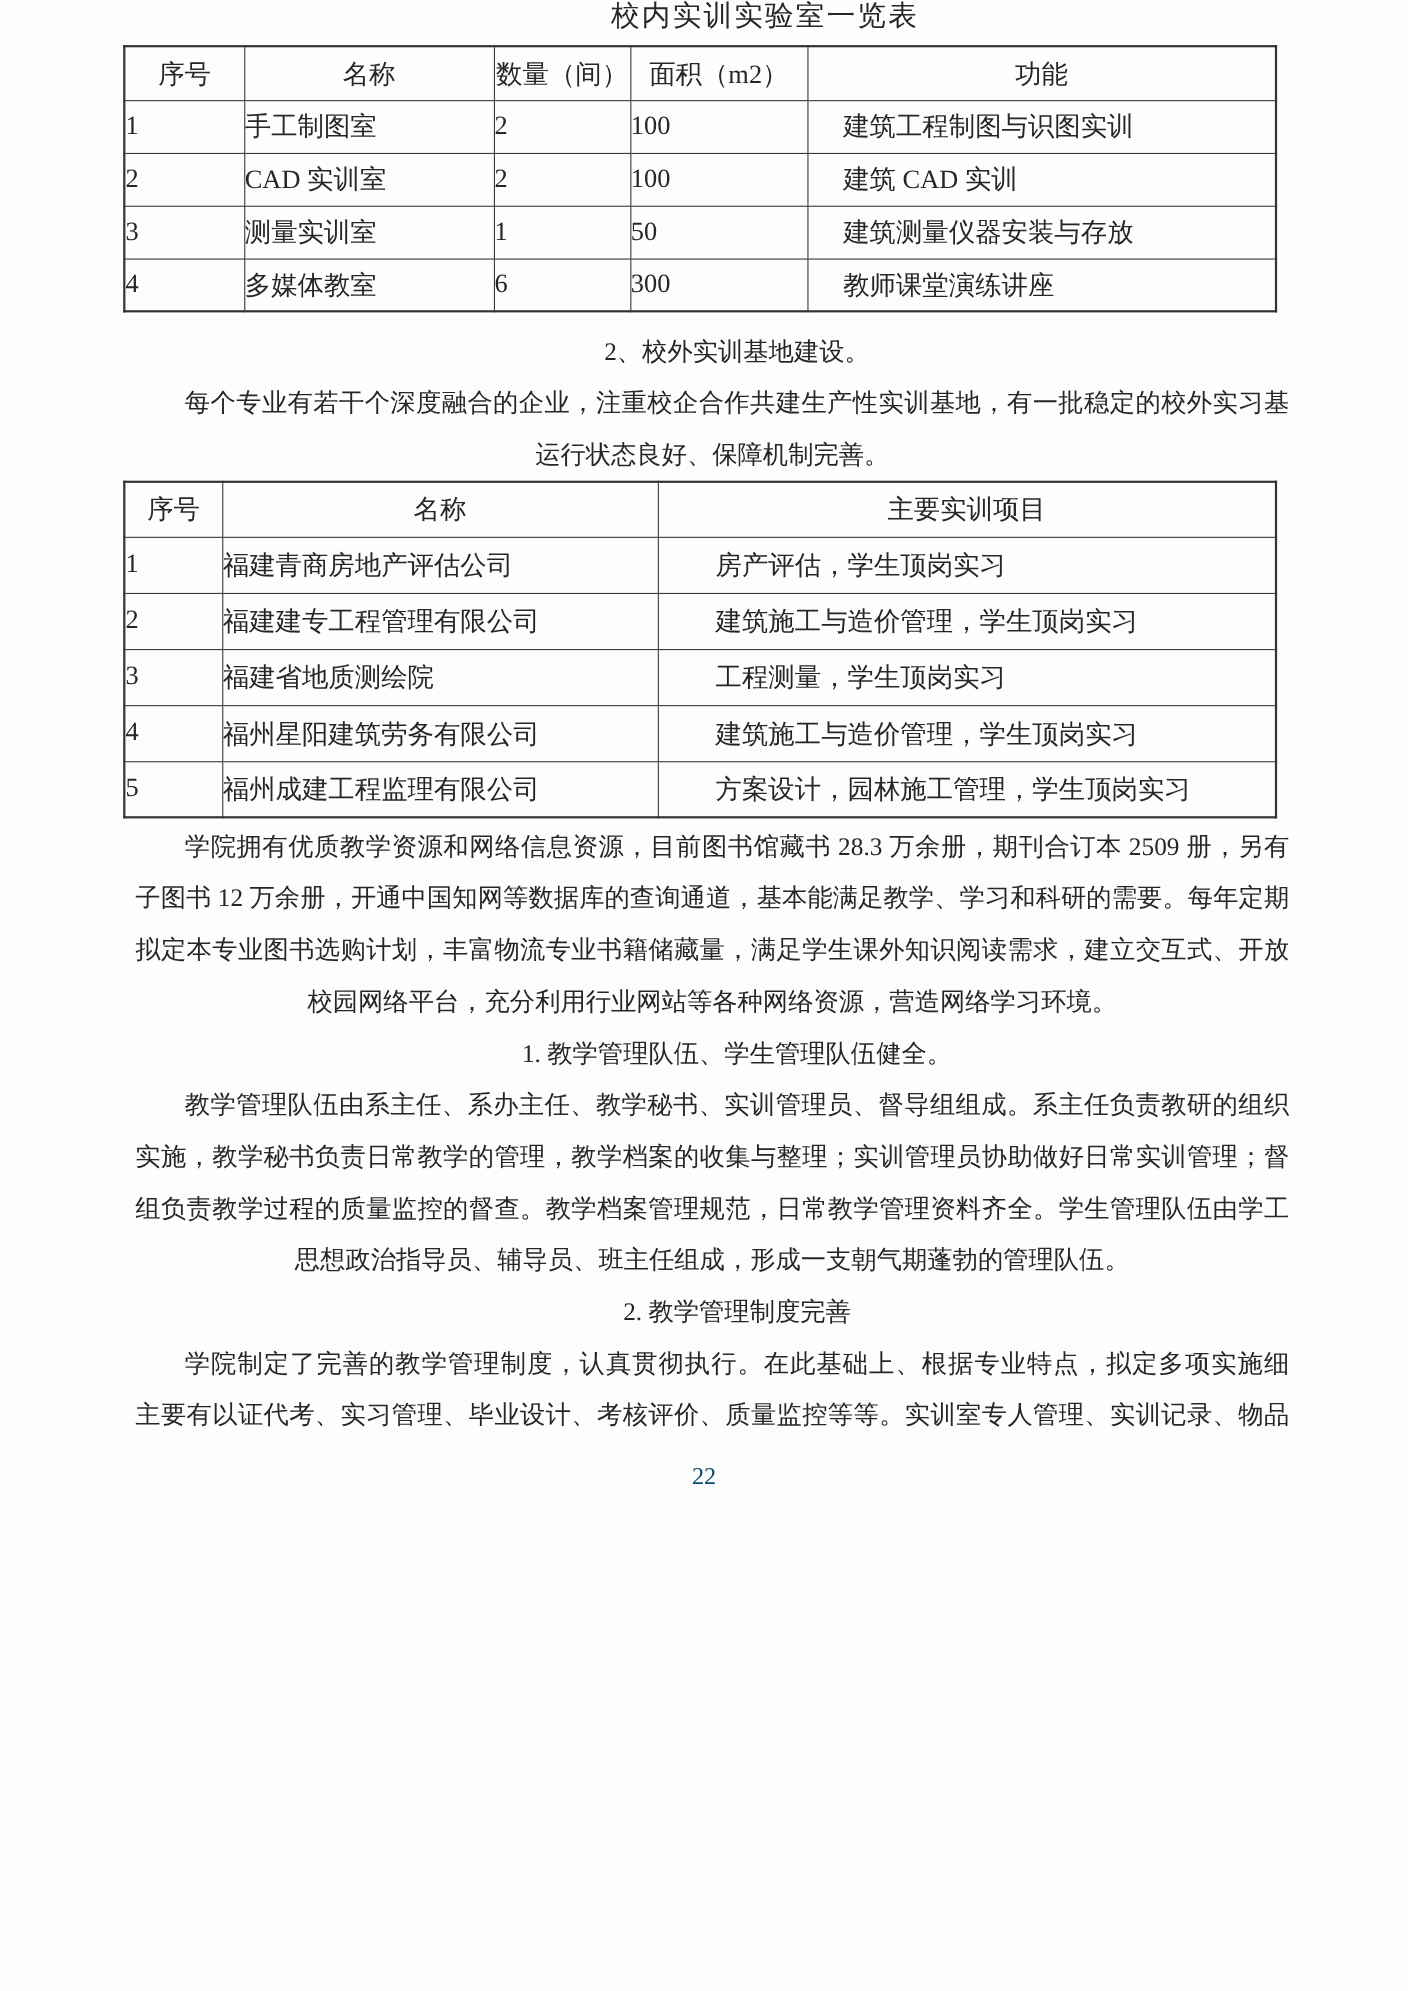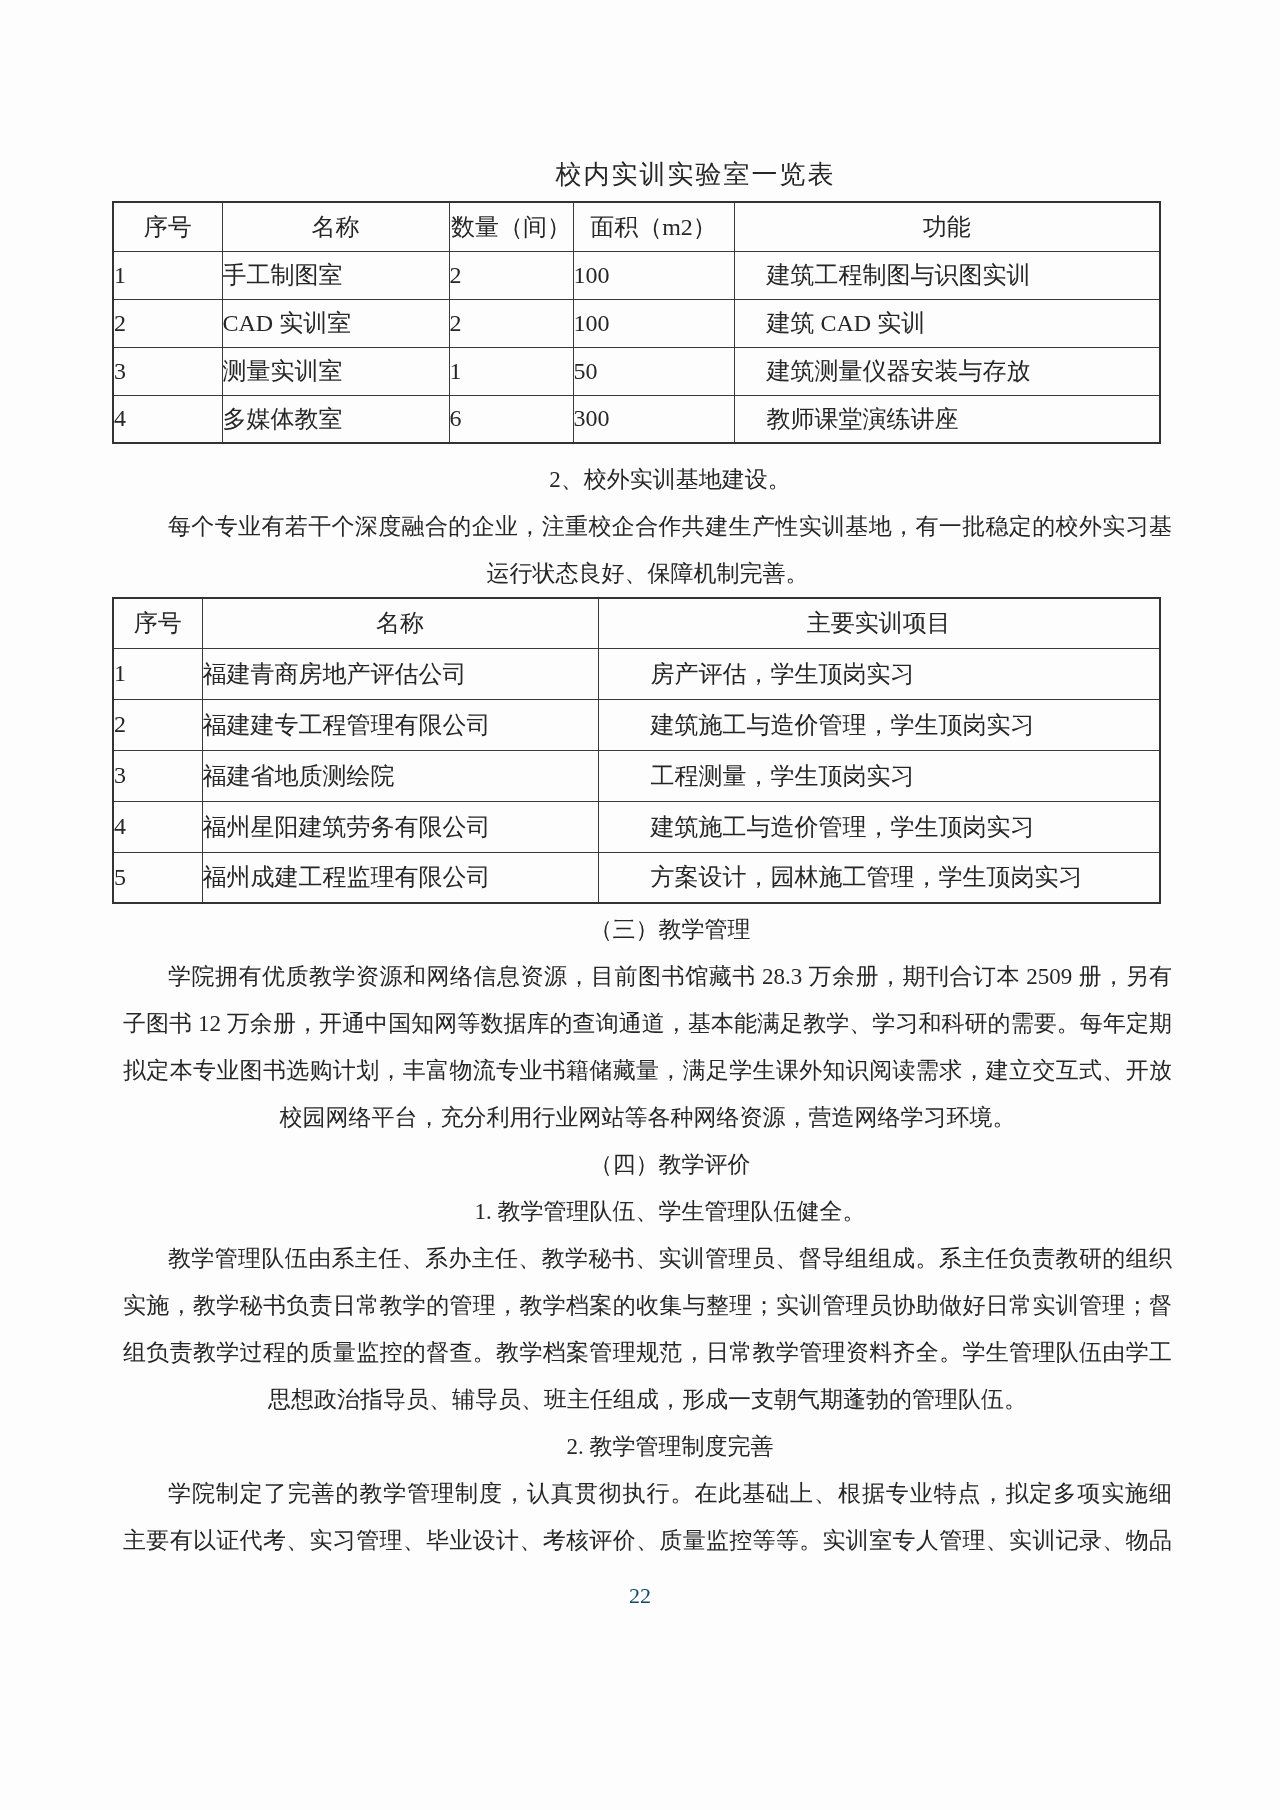--- a/index.html
+++ b/index.html
@@ -3,21 +3,20 @@
 <meta charset="utf-8">
 <style>
   html,body{margin:0;padding:0;background:#ffffff;}
   .page{
     position:relative;
     width:1280px;height:1810px;
     background:#fdfdfd;
     font-family:"Liberation Serif","DejaVu Serif",serif;
     color:#262626;
     box-sizing:border-box;
-    padding-top:160px;
     overflow:hidden;
   }
   .content{margin-left:112px;width:1047px;}
   .doc-title{
     height:30px;line-height:30px;
     font-size:26px;letter-spacing:2px;
     text-align:center;text-indent:120px;
     white-space:nowrap;
   }
   table{
@@ -155,26 +154,24 @@
           </tr>
           <tr>
             <td>5</td>
             <td>福州成建工程监理有限公司</td>
             <td>方案设计，园林施工管理，学生顶岗实习</td>
           </tr>
         </tbody>
     </table>
 
     <div class="tblock block-b">
-        <div class="line ind">（三）教学管理</div>
         <div class="line ind fill">学院拥有优质教学资源和网络信息资源，目前图书馆藏书 28.3 万余册，期刊合订本 2509 册，另有电</div>
         <div class="line fill">子图书 12 万余册，开通中国知网等数据库的查询通道，基本能满足教学、学习和科研的需要。每年定期</div>
         <div class="line fill">拟定本专业图书选购计划，丰富物流专业书籍储藏量，满足学生课外知识阅读需求，建立交互式、开放式</div>
         <div class="line">校园网络平台，充分利用行业网站等各种网络资源，营造网络学习环境。</div>
-        <div class="line ind">（四）教学评价</div>
         <div class="line ind">1. 教学管理队伍、学生管理队伍健全。</div>
         <div class="line ind fill">教学管理队伍由系主任、系办主任、教学秘书、实训管理员、督导组组成。系主任负责教研的组织和</div>
         <div class="line fill">实施，教学秘书负责日常教学的管理，教学档案的收集与整理；实训管理员协助做好日常实训管理；督导</div>
         <div class="line fill">组负责教学过程的质量监控的督查。教学档案管理规范，日常教学管理资料齐全。学生管理队伍由学工科、</div>
         <div class="line">思想政治指导员、辅导员、班主任组成，形成一支朝气期蓬勃的管理队伍。</div>
         <div class="line ind">2. 教学管理制度完善</div>
         <div class="line ind fill">学院制定了完善的教学管理制度，认真贯彻执行。在此基础上、根据专业特点，拟定多项实施细则。</div>
         <div class="line fill">主要有以证代考、实习管理、毕业设计、考核评价、质量监控等等。实训室专人管理、实训记录、物品台</div>
       </div>
 

